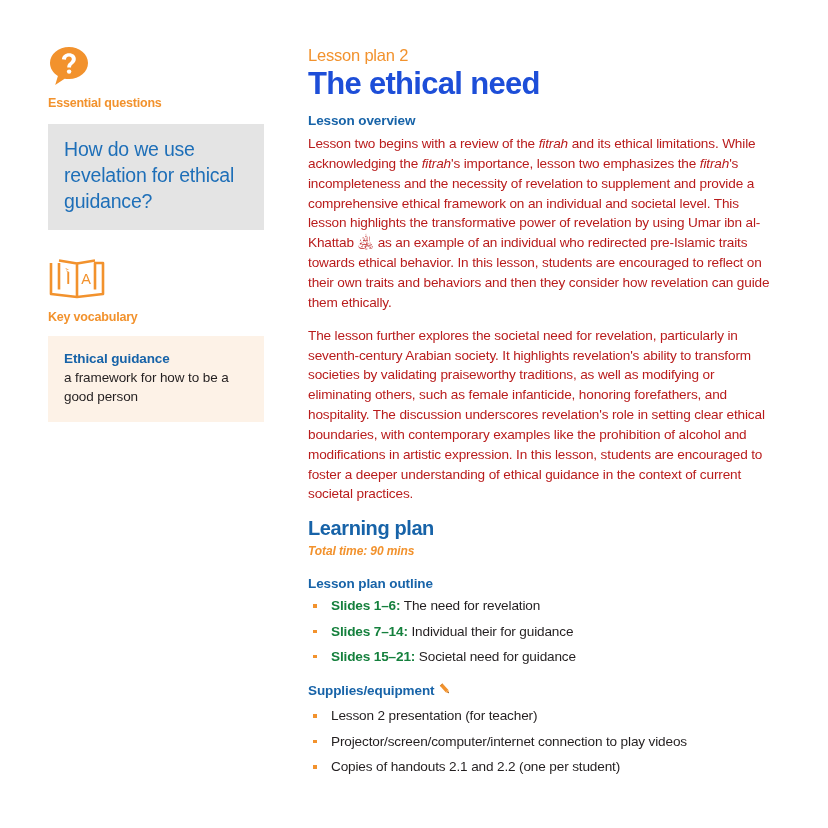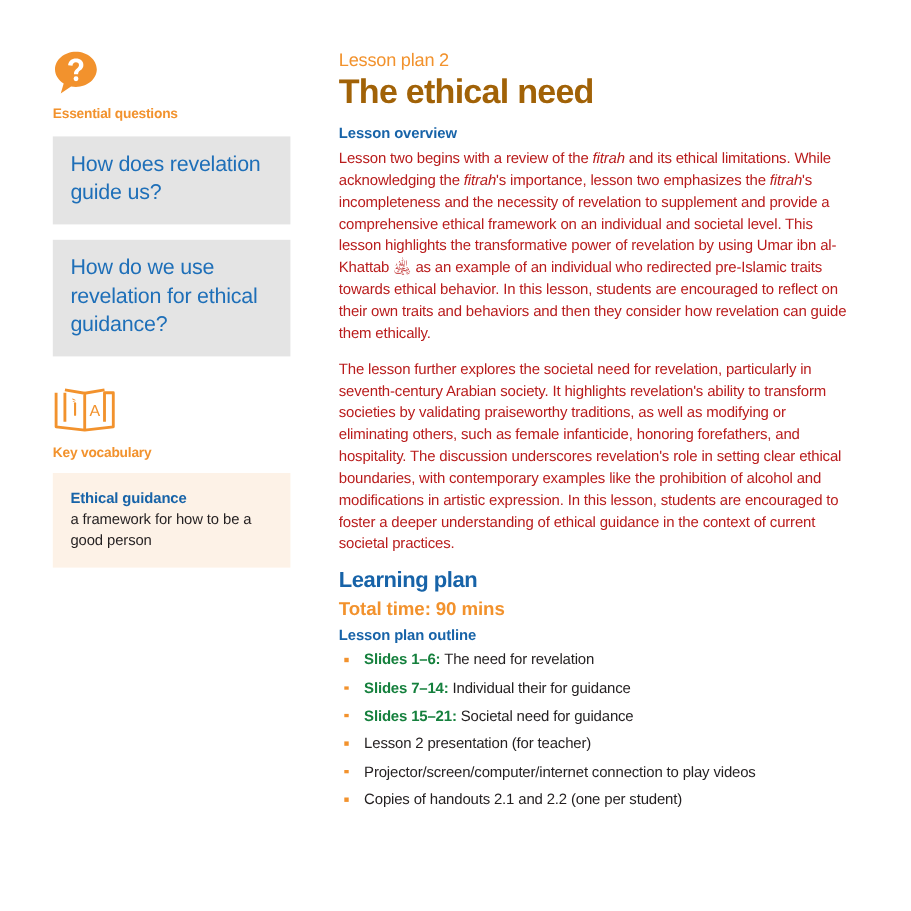--- a/index.html
+++ b/index.html
@@ -94,21 +94,21 @@
     padding:46px 56px 0 8px;
   }
   .kicker{
     color:#f2922d;
     font-size:16.5px;
     font-weight:400;
     letter-spacing:-0.2px;
     margin:0 0 2px 0;
   }
   .title{
-    color:#a16207;
+    color:#1d4ed8;
     font-size:31px;
     font-weight:bold;
     line-height:1.1;
     letter-spacing:-0.7px;
     margin:0 0 12px 0;
   }
   .h-blue{
     color:#1763a8;
     font-weight:bold;
     font-size:13.5px;
@@ -132,23 +132,24 @@
   .h2-learning{
     color:#1763a8;
     font-size:20px;
     font-weight:bold;
     letter-spacing:-0.4px;
     margin:13px 0 4px 0;
   }
   .total-time{
     color:#f2922d;
     font-weight:bold;
-    font-size:17px;
-    letter-spacing:-0.1px;
-    margin:0 0 6px 0;
+    font-style:italic;
+    font-size:12px;
+    letter-spacing:-0.1px;
+    margin:0 0 18px 0;
   }
   ul.dotlist{
     list-style:none;
     margin:0 0 0 0;
     padding:0;
   }
   ul.dotlist li{
     position:relative;
     padding-left:23px;
     margin-bottom:7px;
@@ -190,23 +191,20 @@
     <span>
       <svg class="q-icon" viewBox="0 0 42 42" xmlns="http://www.w3.org/2000/svg">
         <path d="M21 2 C10.5 2 2 9.2 2 18 C2 23.3 5.1 28 9.9 30.9 L7.2 40 L16.6 33.7 C18 33.95 19.5 34 21 34 C31.5 34 40 26.8 40 18 C40 9.2 31.5 2 21 2 Z" fill="#f2922d"></path>
         <path d="M21.1 8.2 C17.1 8.2 14.3 10.6 13.9 14.3 L17.9 14.8 C18.1 12.8 19.2 11.6 21 11.6 C22.7 11.6 23.8 12.6 23.8 14.1 C23.8 15.3 23.3 16.1 21.7 17.4 C19.8 18.95 19.2 20.1 19.25 22.5 L23.05 22.5 C23.05 21 23.4 20.3 24.8 19.2 C26.9 17.55 27.8 16.2 27.8 14 C27.8 10.6 25.1 8.2 21.1 8.2 Z" fill="#ffffff"></path>
         <circle cx="21.1" cy="26.6" r="2.2" fill="#ffffff"></circle>
       </svg>
     </span>
 
     <div class="sidebar-label">Essential questions</div>
 
-    <div class="eq-box">
-      <p>How does revelation guide us?</p>
-    </div>
     <div class="eq-box">
       <p>How do we use revelation for ethical guidance?</p>
     </div>
 
     <span>
       <svg class="book-icon" viewBox="0 0 58 44" xmlns="http://www.w3.org/2000/svg">
         <g fill="none" stroke="#f2922d" stroke-width="2.6" stroke-linejoin="round">
           <path d="M3 7 L3 38 L29 41 L55 38 L55 7 L47 7 L47 33.5"></path>
           <path d="M11 7 L11 33.5"></path>
           <path d="M11 4.5 L29 7.5 L29 41"></path>
@@ -257,20 +255,33 @@
       <li>
         <span class="slide-tag">Slides 7–14:</span>
         <span>Individual their for guidance</span>
       </li>
       <li>
         <span class="slide-tag">Slides 15–21:</span>
         <span>Societal need for guidance</span>
       </li>
     </ul>
 
+    <div class="supplies-head">
+      <span>Supplies/equipment</span>
+      <span>
+        <svg class="pencil-icon" viewBox="0 0 16 16" xmlns="http://www.w3.org/2000/svg">
+          <g transform="rotate(-42 8 8)">
+            <rect x="6.1" y="2.2" width="4.0" height="9.0" fill="#f2922d"></rect>
+            <rect x="6.1" y="1.2" width="4.0" height="1.2" fill="#d97b16"></rect>
+            <path d="M6.1 11.2 L10.1 11.2 L8.1 14.6 Z" fill="#f2922d"></path>
+            <path d="M7.35 13.35 L8.85 13.35 L8.1 14.6 Z" fill="#4a4a4a"></path>
+          </g>
+        </svg>
+      </span>
+    </div>
 
     <ul class="dotlist">
       <li>Lesson 2 presentation (for teacher)</li>
       <li>Projector/screen/computer/internet connection to play videos</li>
       <li>Copies of handouts 2.1 and 2.2 (one per student)</li>
 
     </ul>
 
   </main>
 

